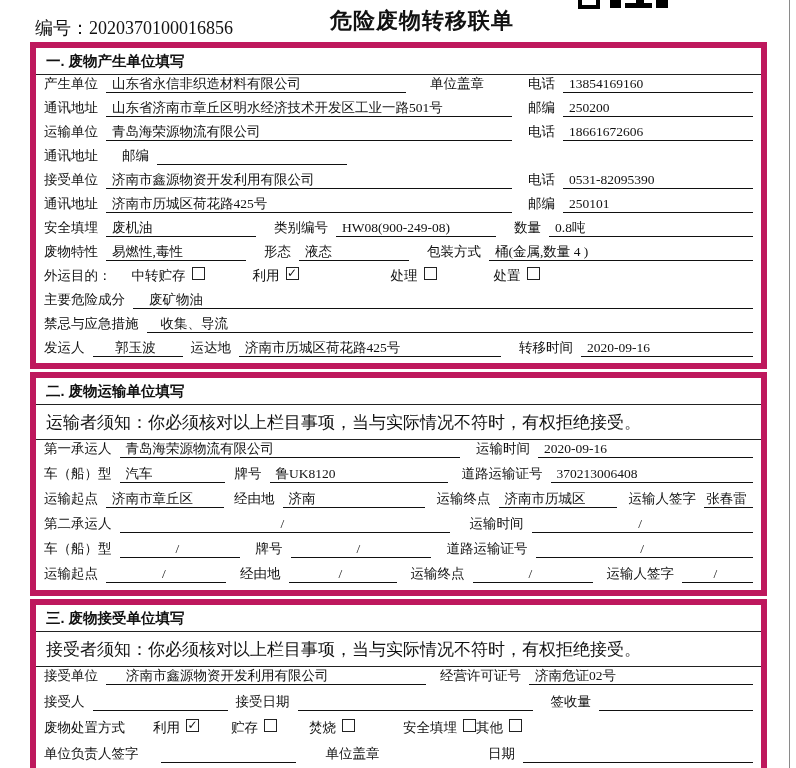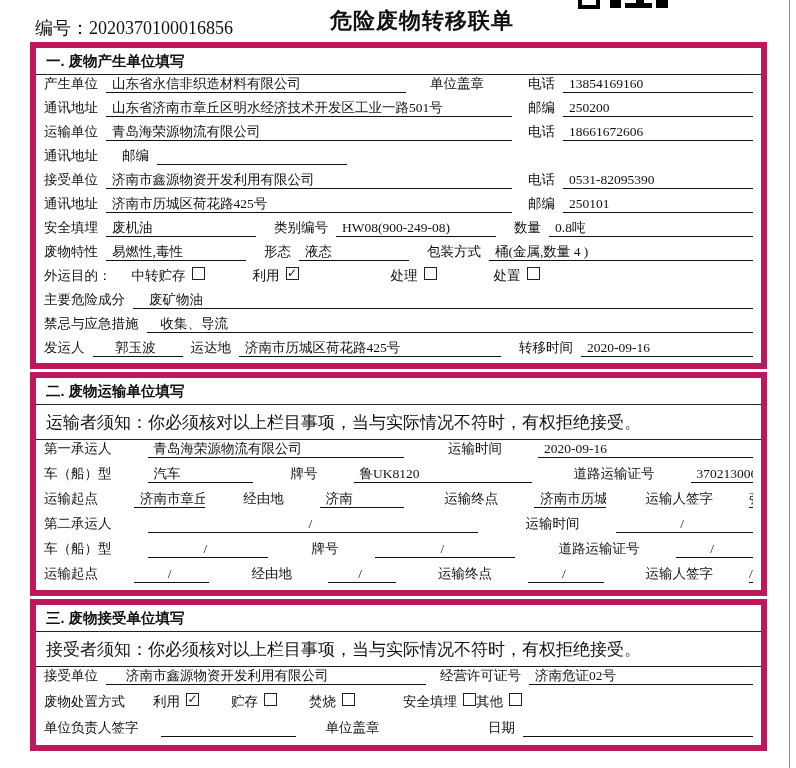--- a/index.html
+++ b/index.html
@@ -18,21 +18,21 @@
   .qr-frag .q5 { position:absolute; left:78px; top:0; width:12px; height:8px; background:#000; }
   .edge-line { position:absolute; right:6px; top:0; width:1px; height:768px; background:#8a8a8a; }
 
   .form-wrap { position:absolute; left:30px; top:42px; width:737px; }
   .section { border:6px solid #be185d; background:#fff; margin-bottom:3px; }
   .sec-title { font-weight:bold; font-size:14.5px; padding:4px 10px 3px; border-bottom:1px solid #222;
                font-family:"Liberation Sans","DejaVu Sans",sans-serif; }
   .notice { font-size:17px; padding:6px 10px 5px; border-bottom:1px solid #222; }
 
   .row { display:flex; height:24px; padding:0 8px 3px 8px; font-size:13.5px; white-space:nowrap; }
-  .s2 .row { height:25px;gap:28px; }
+  .s2 .row { height:25px; }
   .s3 .row { height:26px; }
   .lbl { margin-right:8px; }
   .fld { border-bottom:1px solid #111; padding:0 4px 0 6px; height:18px; line-height:18px; overflow:hidden; }
   .flex { flex:1; }
   .ctr { text-align:center; padding-left:0; }
   .spacer { flex:1; }
   .cbx { display:inline-block; width:13px; height:13px; border:1px solid #222; margin-left:6px;
          line-height:11px; text-align:center; font-size:12px; font-weight:bold;
          font-family:"DejaVu Sans",sans-serif; }
   .footer { padding:6px 2px 0 2px; font-size:13.5px; }
@@ -224,20 +224,28 @@
       <div class="sec-title">三. 废物接受单位填写</div>
       <div class="notice">接受者须知：你必须核对以上栏目事项，当与实际情况不符时，有权拒绝接受。</div>
 
       <div class="row">
         <span class="lbl">接受单位</span>
         <span class="fld w320" style="padding-left:20px">济南市鑫源物资开发利用有限公司</span>
         <span class="lbl ml14">经营许可证号</span>
         <span class="fld flex">济南危证02号</span>
       </div>
 
+      <div class="row">
+        <span class="lbl">接受人</span>
+        <span class="fld w135"></span>
+        <span class="lbl ml22">接受日期</span>
+        <span class="fld w235"></span>
+        <span class="lbl ml18">签收量</span>
+        <span class="fld flex"></span>
+      </div>
 
       <div class="row">
         <span class="lbl">废物处置方式</span>
         <span class="ml20">利用</span>
         <span class="cbx">✓</span>
         <span class="ml40">贮存</span>
         <span class="cbx"></span>
         <span class="ml40">焚烧</span>
         <span class="cbx"></span>
         <span class="ml48">安全填埋</span>

